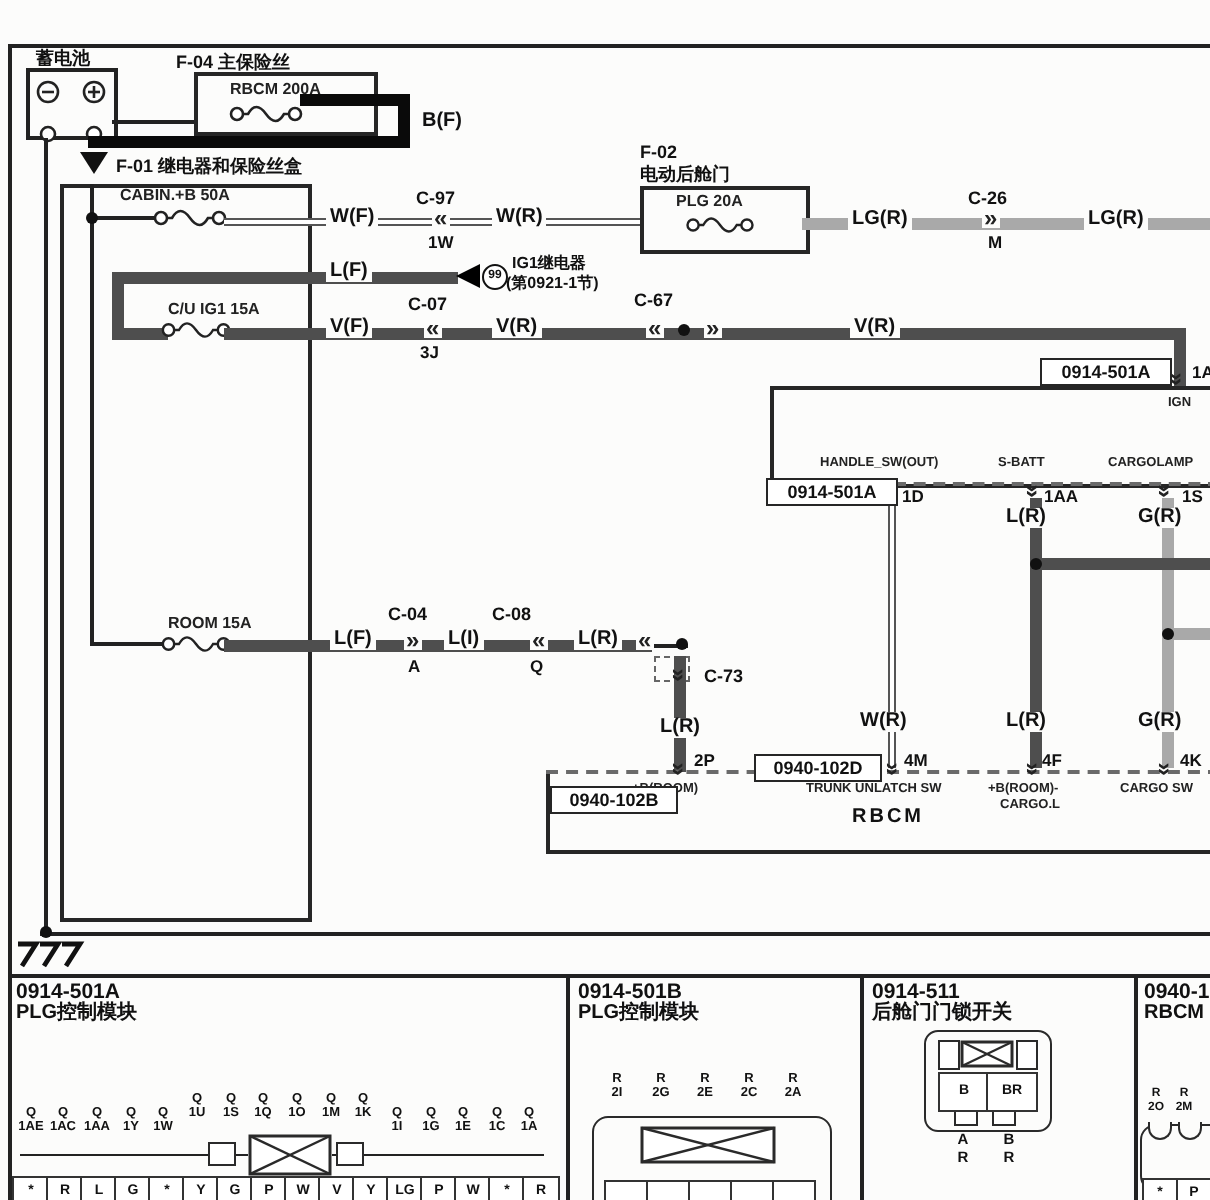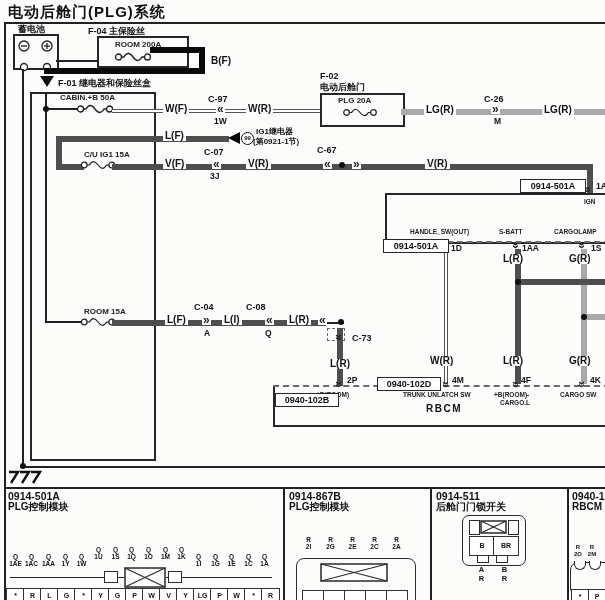--- a/index.html
+++ b/index.html
@@ -49,21 +49,20 @@
   .rnd{position:absolute;border:1.5px solid #2a2a2a;border-radius:8px;background:transparent}
   .tab{position:absolute;border:1.5px solid #2a2a2a;background:#fff}
   .ubump{position:absolute;border:1.5px solid #2a2a2a;border-top:none;border-radius:0 0 8px 8px;background:#fcfcfb}
   svg{position:absolute;overflow:visible}
 </style>
 </head>
 <body>
 
 <div id="stage">
 
-  <div class="ttl" style="left:8px;top:3px">电动后舱门(PLG)系统</div>
 
   <div class="thin" style="left:4px;top:22px;width:601px;height:2px"></div>
   <div class="thin" style="left:4px;top:22px;width:2px;height:578px"></div>
   <div class="thin" style="left:20px;top:466px;width:585px;height:2px"></div>
 
   <div class="zh" style="left:18px;top:24px">蓄电池</div>
   <svg style="left:12px;top:33px" width="48" height="42" viewBox="0 0 48 42">
     <rect x="2" y="2" width="44" height="34" fill="none" stroke="#222" stroke-width="2"></rect>
     <circle cx="12" cy="13" r="5" fill="none" stroke="#222" stroke-width="1.3"></circle>
     <line x1="9" y1="13" x2="15" y2="13" stroke="#222" stroke-width="1.3"></line>
@@ -75,21 +74,21 @@
   </svg>
   <div class="thin" style="left:22px;top:69px;width:2px;height:398px"></div>
   <div class="dot" style="left:20px;top:463px"></div>
   <svg style="left:6px;top:469px" width="38" height="16" viewBox="0 0 38 16">
     <path d="M3 3 h9 l-7 11 M14 3 h9 l-7 11 M25 3 h9 l-7 11" fill="none" stroke="#111" stroke-width="2.4"></path>
   </svg>
   <div class="thin" style="left:56px;top:60px;width:41px;height:2px"></div>
 
   <div class="cn" style="left:88px;top:27px">F-04 主保险丝</div>
   <div class="box" style="left:97px;top:36px;width:88px;height:28px"></div>
-  <div class="sm" style="left:115px;top:41px;font-size:8px">ROOM 200A</div>
+  <div class="sm" style="left:115px;top:41px;font-size:8px">RBCM 200A</div>
   <svg style="left:114px;top:50px" width="38" height="14" viewBox="0 0 38 14">
     <circle cx="4.5" cy="7" r="3" fill="#fff" stroke="#222" stroke-width="1.3"></circle>
     <path d="M7.5 7 H10 Q14 0 19 7 Q24 14 28 7 H30.5" fill="none" stroke="#222" stroke-width="1.3"></path>
     <circle cx="33.5" cy="7" r="3" fill="#fff" stroke="#222" stroke-width="1.3"></circle>
   </svg>
 
   <div class="hw blk" style="left:150px;top:47px;width:55px"></div>
   <div class="vw" style="left:199px;top:47px;height:27px;background:#0a0a0a"></div>
   <div class="hw blk" style="left:44px;top:68px;width:161px"></div>
   <div class="wl" style="left:209px;top:56px;background:transparent">B(F)</div>
@@ -323,21 +322,21 @@
   <div class="cell" style="left:125px;top:588px">P</div>
   <div class="cell" style="left:142px;top:588px">W</div>
   <div class="cell" style="left:159px;top:588px">V</div>
   <div class="cell" style="left:176px;top:588px">Y</div>
   <div class="cell" style="left:193px;top:588px">LG</div>
   <div class="cell" style="left:210px;top:588px">P</div>
   <div class="cell" style="left:227px;top:588px">W</div>
   <div class="cell" style="left:244px;top:588px">*</div>
   <div class="cell" style="left:261px;top:588px">R</div>
 
-  <div class="ph1" style="left:289px;top:490px">0914-867B</div>
+  <div class="ph1" style="left:289px;top:490px">0914-501B</div>
   <div class="ph2" style="left:289px;top:501px">PLG控制模块</div>
   <div class="pin" style="left:300px;top:536px">
       <div>R</div>
       <div>2I</div>
     </div>
   <div class="pin" style="left:322px;top:536px">
       <div>R</div>
       <div>2G</div>
     </div>
   <div class="pin" style="left:344px;top:536px">

